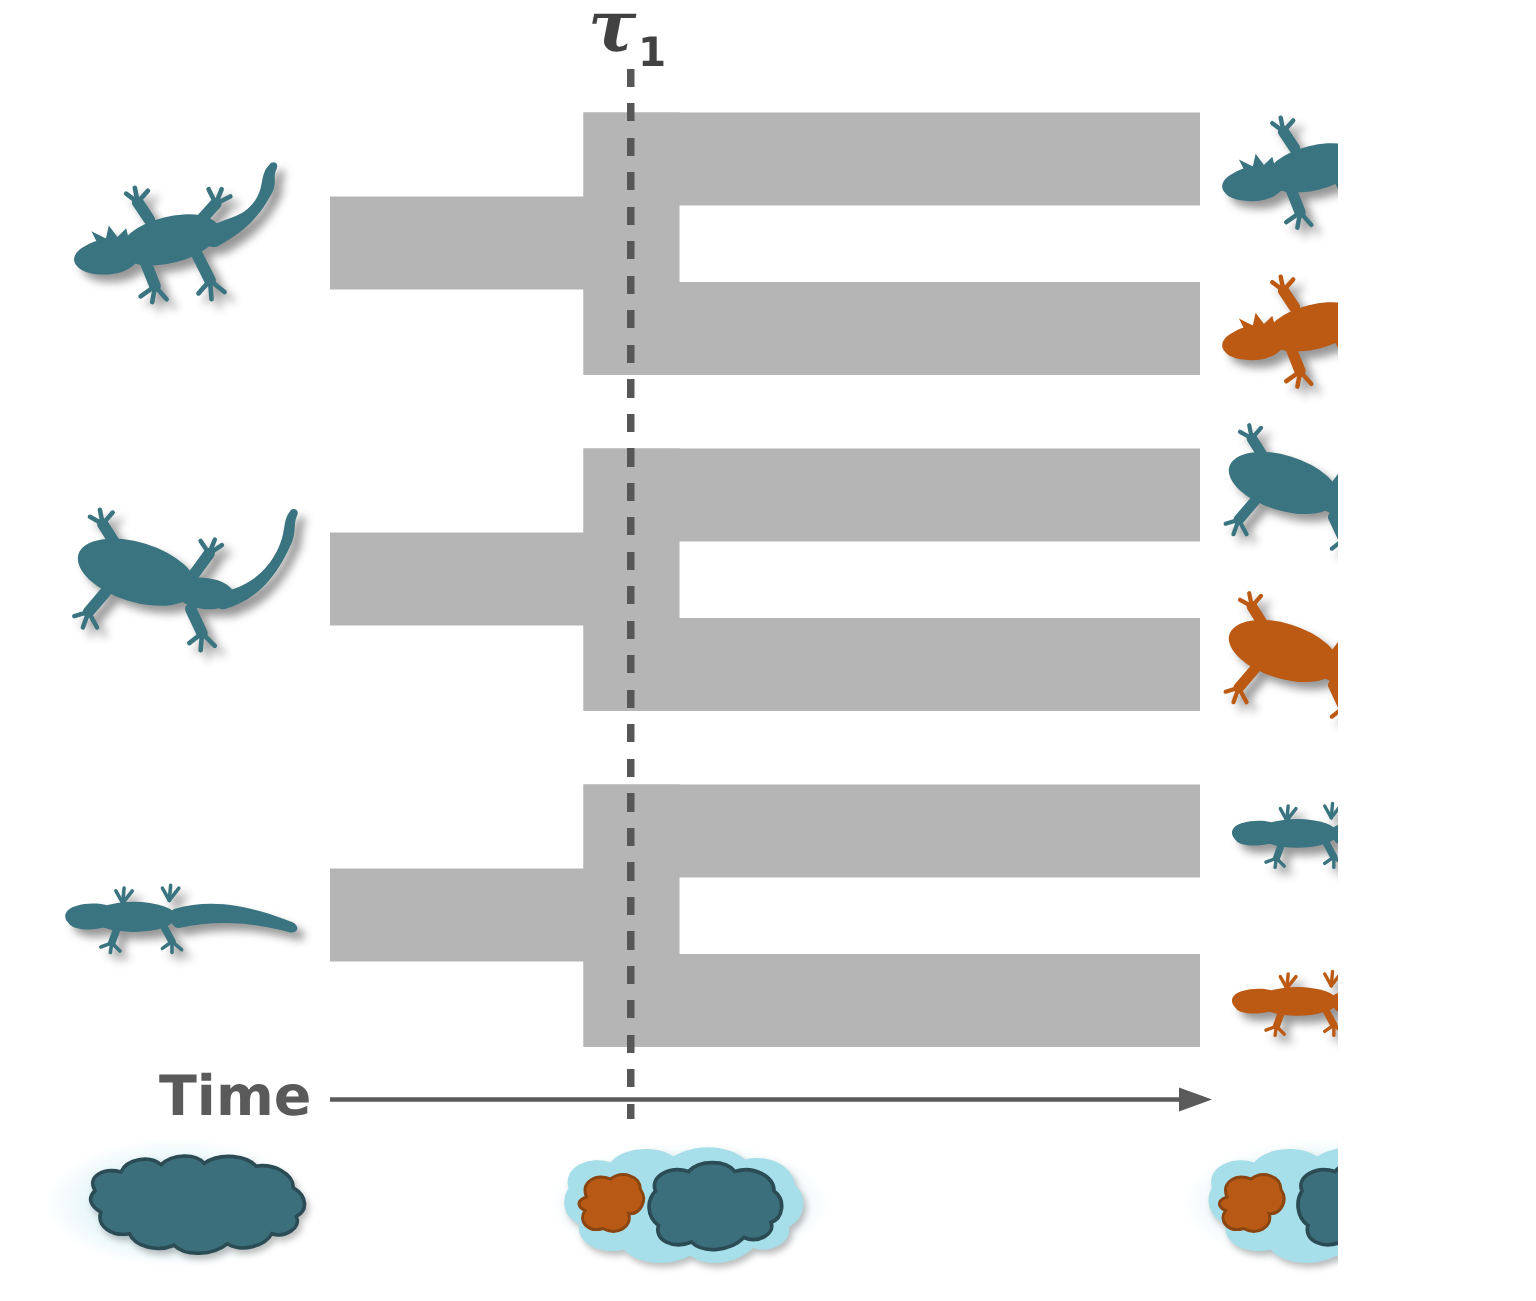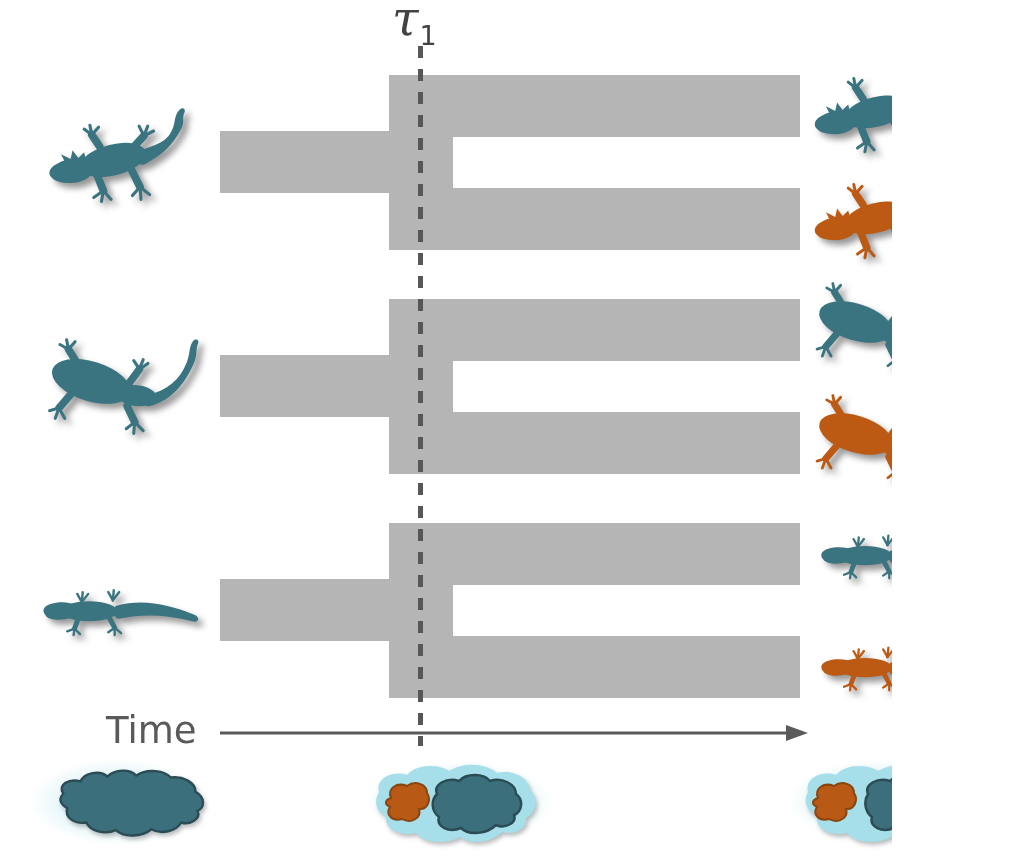--- a/index.html
+++ b/index.html
@@ -1,17 +1,17 @@
 <!DOCTYPE html>
 <html style="--teal: #3a7480; --orange: #bc5a14; --branch-gray: #b5b5b5; --line-gray: #5a5a5a; --line-dark: #575757; --tau-color: #424242; --island-teal: #3c6f7c; --island-teal-outline: #2b4c55; --island-orange: #b85a15; --island-orange-outline: #8a4510; --shallow-water: #a6dee9;"><head>
 <meta charset="utf-8">
 <style>
   html,body{margin:0;padding:0;background:#ffffff;}
   #stage{position:relative;width:892px;height:867px;background:#fff;overflow:hidden;
-         font-family:"Liberation Sans", sans-serif;}
+         font-family:"Liberation Sans", sans-serif;font-weight:bold;}
   .bar{position:absolute;background:var(--branch-gray);}
   .dashline{position:absolute;width:5px;
     background:repeating-linear-gradient(to bottom,var(--line-dark) 0px,var(--line-dark) 12px,transparent 12px,transparent 23px);}
   .tau-label{position:absolute;color:var(--tau-color);font-family:"DejaVu Serif", serif;
     font-style:italic;font-size:48px;line-height:1;}
   .tau-label sub{font-size:27px;font-style:normal;font-family:"DejaVu Sans", sans-serif;
     vertical-align:-10px;margin-left:1px;color:var(--tau-color);}
   .time-label{position:absolute;color:var(--line-gray);font-size:37px;line-height:1;
     font-family:"DejaVu Sans", sans-serif;}
   .lizard{position:absolute;filter:drop-shadow(5px 5px 3px rgba(25,25,25,0.45));}

